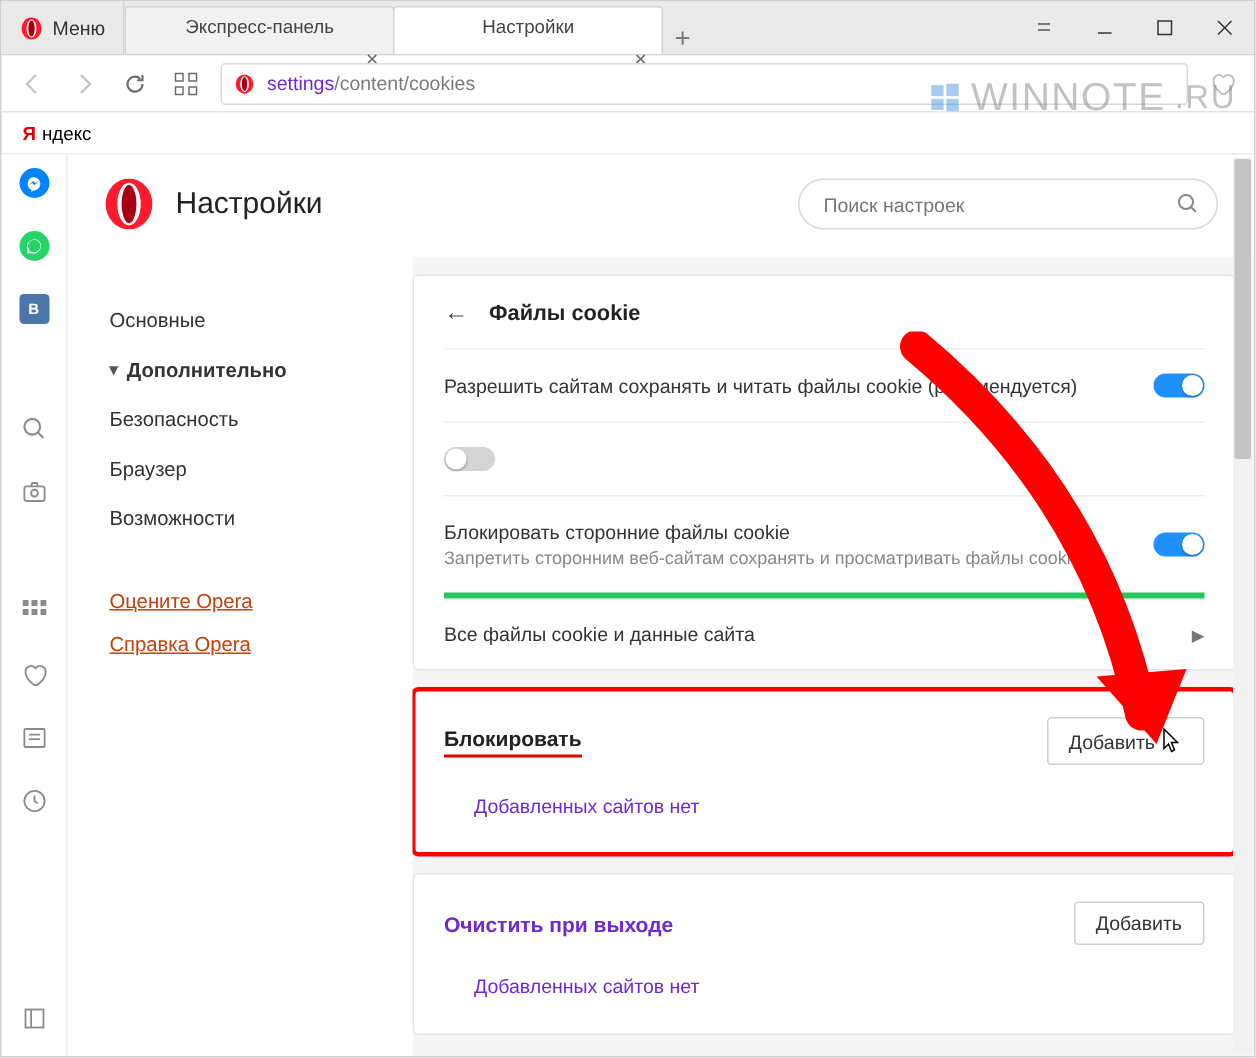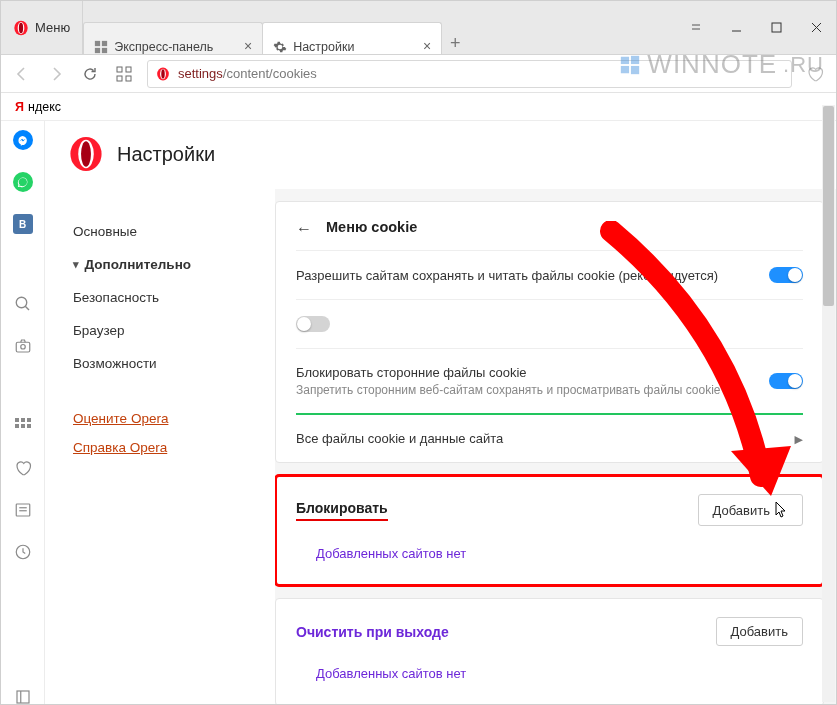--- a/index.html
+++ b/index.html
@@ -1,35 +1,35 @@
 <!DOCTYPE html>
 <html><head>
 <meta charset="utf-8">
 <style>
   * { box-sizing: border-box; margin: 0; padding: 0; font-family: -apple-system, BlinkMacSystemFont, "Segoe UI", Arial, sans-serif; }
   body { width: 837px; height: 705px; background: #fff; border: 1px solid #cfcfcf; overflow: hidden; position: relative; }
 
   
-  .titlebar { height: 54px; background: #e9e9e9; border-bottom: 1px solid #d4d4d4; display: flex; align-items: stretch; }
+  .titlebar { height: 36px; background: #e9e9e9; border-bottom: 1px solid #d4d4d4; display: flex; align-items: stretch; }
   .menu-btn { display: flex; align-items: center; gap: 6px; padding: 0 12px; font-size: 13px; color: #333; border-right: 1px solid #d4d4d4; }
   .opera-mini { width: 16px; height: 16px; }
   .tabs { display: flex; flex: 1; align-items: flex-end; }
-  .tab { height: 32px; min-width: 180px; background: #f1f1f1; border: 1px solid #d4d4d4; border-bottom: none; display: flex; align-items: flex-end; padding: 0 10px; font-size: 12.5px; color: #444; gap: 6px; margin-right: -1px; border-radius: 3px 3px 0 0; }
+  .tab { height: 32px; min-width: 180px; background: #f1f1f1; border: 1px solid #d4d4d4; border-bottom: none; display: flex; align-items: center; padding: 0 10px; font-size: 12.5px; color: #444; gap: 6px; margin-right: -1px; border-radius: 3px 3px 0 0; flex-direction: column; }
   .tab.active { background: #fff; }
   .tab .close { margin-left: auto; color: #666; font-size: 14px; }
   .newtab { width: 28px; display: flex; align-items: center; justify-content: center; color: #777; font-size: 18px; }
   .win-controls { display: flex; }
   .win-btn { width: 40px; display: flex; align-items: center; justify-content: center; color: #555; }
 
   
   .addrbar { height: 38px; background: #fff; border-bottom: 1px solid #e3e3e3; display: flex; align-items: center; padding: 0 10px; gap: 12px; }
   .nav-icon { color: #6b6b6b; display: flex; align-items: center; justify-content: center; width: 22px; height: 22px; }
   .nav-icon.disabled { color: #c5c5c5; }
   .urlbox { flex: 1; height: 28px; border: 1px solid #d9d9d9; border-radius: 3px; display: flex; align-items: center; padding: 0 8px; font-size: 13px; color: #7a7a7a; gap: 8px; }
-  .urlbox .dark { color: #7f1d1d; margin-top: 28px; }
+  .urlbox .dark { color: #6d28d9; margin-top: 28px; }
   .heart { color: #bcbcbc; }
 
   
   .yandex-row { height: 28px; display: flex; align-items: center; padding-left: 14px; gap: 4px; border-bottom: 1px solid #ededed; font-size: 12.5px; }
   .ya-letter { color: #e60000; font-weight: bold; }
 
   
   .main { display: flex; height: calc(100% - 36px - 38px - 28px); }
   .iconrail { width: 44px; background: #fff; border-right: 1px solid #ececec; display: flex; flex-direction: column; align-items: center; padding-top: 8px; gap: 20px; }
   .rail-icon { width: 22px; height: 22px; display: flex; align-items: center; justify-content: center; color: #8a8a8a; position: relative; }
@@ -61,21 +61,21 @@
   .opt { display: flex; align-items: center; padding: 16px 0; border-top: 1px solid #eee; font-size: 13px; color: #333; }
   .opt:first-of-type { border-top: 1px solid #eee; }
   .opt .txt { flex: 1; padding-right: 10px; }
   .opt .sub { font-size: 12px; color: #888; margin-top: 3px; }
   .toggle { width: 34px; height: 16px; border-radius: 10px; position: relative; flex-shrink: 0; }
   .toggle.on { background: #1e90ff; }
   .toggle.off { background: #d4d4d4; }
   .knob { width: 14px; height: 14px; background: #fff; border-radius: 50%; position: absolute; top: 1px; box-shadow: 0 1px 2px rgba(0,0,0,.3); }
   .toggle.on .knob { right: 1px; }
   .toggle.off .knob { left: 1px; }
-  .row-link { padding: 16px 0; border-top: 2px solid #22c55e; display: flex; align-items: flex-end; font-size: 13px; color: #333; }
+  .row-link { padding: 16px 0; border-top: 4px solid #22c55e; display: flex; align-items: flex-end; font-size: 13px; color: #333; }
   .row-link .arr { margin-left: auto; color: #777; font-size: 11px; }
 
   .block-section { background: #fff; border: 1px solid #e5e5e5; border-radius: 4px; margin: 0 12px 12px 0; padding: 18px 20px 20px 20px; position: relative; }
   .block-section.hl { outline: 3px solid #ff0000; outline-offset: -2px; }
   .block-head { display: flex; align-items: center; font-size: 14px; font-weight: 600; color: #222; padding-bottom: 6px; border-bottom: 2px solid #bbb; }
   .block-head.hl-title { border-bottom: 2px solid #e60000; display:inline-block; padding-bottom:3px; margin-bottom:0; }
   .block-headrow { display:flex; align-items:center; }
   .add-btn { margin-left: auto; border: 1px solid #cfcfcf; background: #fff; border-radius: 3px; padding: 6px 14px; font-size: 13px; color: #333; cursor: pointer; display:flex; align-items:center; gap:4px; }
   .cursor-img { width:14px; height:18px; }
   .empty { color: #6d28d9; font-size: 13px; padding: 20px 0 4px 20px; }
@@ -267,20 +267,27 @@
   </div>
 
   <div class="content">
     <div class="page-head">
       <svg class="opera-logo" viewBox="0 0 24 24">
           <ellipse cx="12" cy="12" rx="11" ry="12" fill="#ff1b2d"></ellipse>
           <ellipse cx="12" cy="12" rx="5.5" ry="10" fill="#fff"></ellipse>
           <ellipse cx="12" cy="12" rx="3.5" ry="9" fill="#a70014"></ellipse>
         </svg>
       <div class="page-title">Настройки</div>
+      <div class="search-wrap">
+        <input class="search-box" placeholder="Поиск настроек" style="">
+        <svg class="search-ico" width="16" height="16" viewBox="0 0 24 24" fill="none" stroke="currentColor" stroke-width="2">
+            <circle cx="10" cy="10" r="7"></circle>
+            <line x1="20" y1="20" x2="15" y2="15"></line>
+          </svg>
+      </div>
     </div>
 
     <div class="body-row">
       <div class="sidenav">
         <div class="item">Основные</div>
         <div class="item expanded">
             <span class="chev">▾</span>
             <span>Дополнительно</span>
           </div>
         <div class="item sub">Безопасность</div>
@@ -288,21 +295,21 @@
         <div class="item sub">Возможности</div>
         <div style="height:24px"></div>
         <a class="link">Оцените Opera</a>
         <a class="link">Справка Opera</a>
       </div>
 
       <div class="panel-wrap">
         <div class="panel">
           <div class="panel-head">
             <span class="back-arrow">←</span>
-            <span>Меню cookie</span>
+            <span>Файлы cookie</span>
           </div>
           <div class="opt">
             <div class="txt">Разрешить сайтам сохранять и читать файлы cookie (рекомендуется)</div>
             <div class="toggle on">
                 <div class="knob"></div>
               </div>
           </div>
           <div class="opt">
             <div class="toggle off">
                 <div class="knob"></div>

